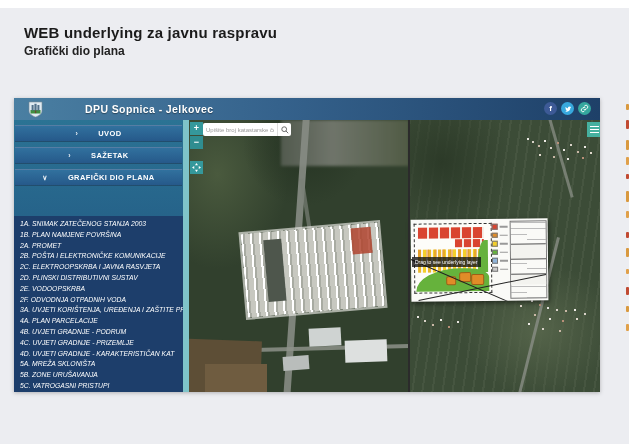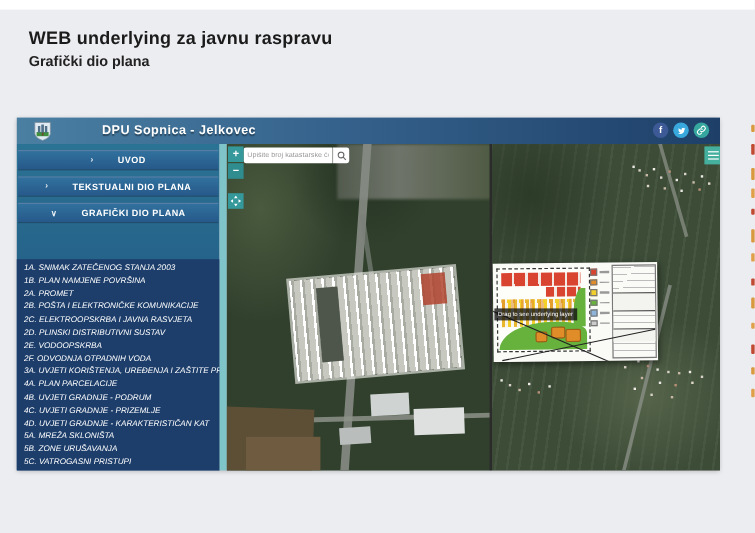--- a/index.html
+++ b/index.html
@@ -168,21 +168,21 @@
 
   <div class="app-body">
 
     <div class="sidebar">
       <div class="acc-item">
         <span class="chev">›</span>
         <span>UVOD</span>
       </div>
       <div class="acc-item">
         <span class="chev">›</span>
-        <span>TEKSTUALNI DIO PLANA</span>
+        <span>SAŽETAK</span>
       </div>
       <div class="acc-item">
         <span class="chev">∨</span>
         <span>GRAFIČKI DIO PLANA</span>
       </div>
 
       <div class="layers">
         <div class="layer-item">1A. SNIMAK ZATEČENOG STANJA 2003</div>
         <div class="layer-item">1B. PLAN NAMJENE POVRŠINA</div>
         <div class="layer-item">2A. PROMET</div>

